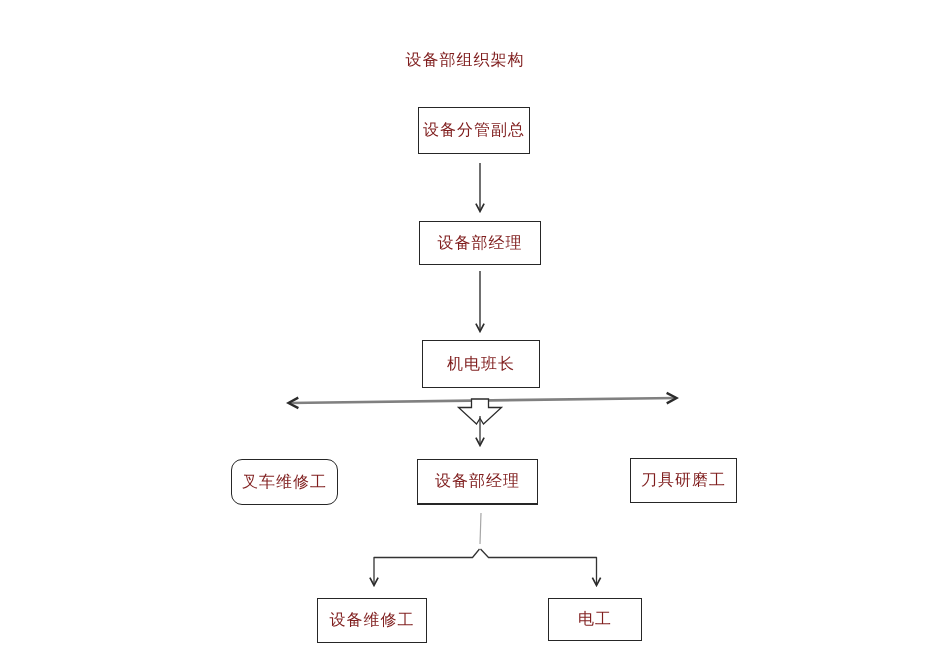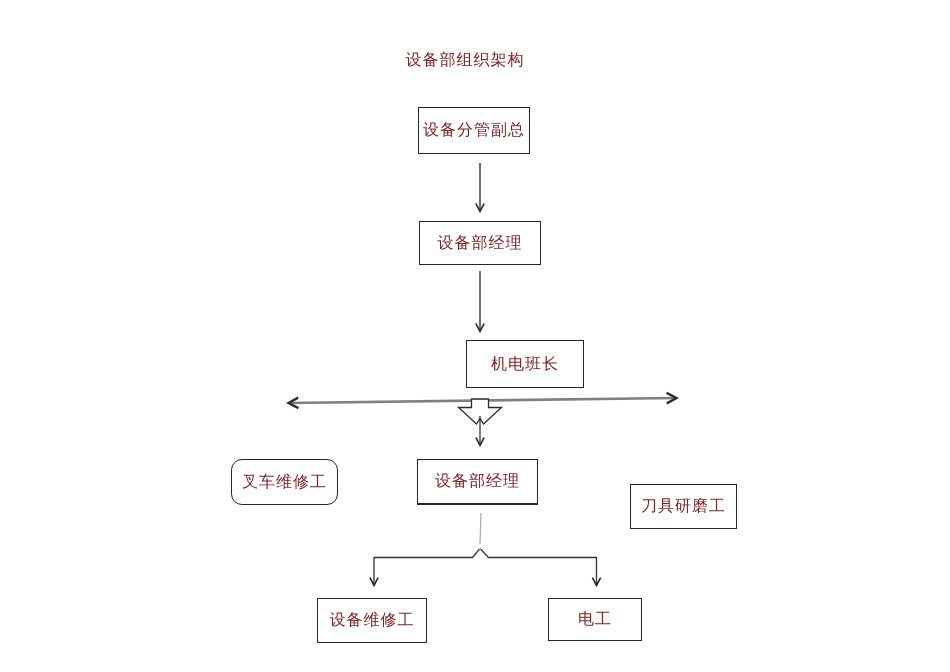--- a/index.html
+++ b/index.html
@@ -41,24 +41,24 @@
     display: flex;
     align-items: center;
     justify-content: center;
     font-size: 16px;
     letter-spacing: 1px;
     white-space: nowrap;
     z-index: 2;
   }
   .node-deputy       { left: 418px; top: 107px; width: 112px; height: 47px; border-width: 1.8px; }
   .node-manager      { left: 419px; top: 221px; width: 122px; height: 44px; }
-  .node-mech-leader  { left: 422px; top: 340px; width: 118px; height: 48px; margin-left: 44px; }
+  .node-mech-leader  { left: 422px; top: 340px; width: 118px; height: 48px; }
   .node-forklift     { left: 231px; top: 459px; width: 107px; height: 46px; border-radius: 11px; }
   .node-maint-leader { left: 417px; top: 459px; width: 121px; height: 46px; border-bottom-width: 2.4px; }
-  .node-grinder      { left: 630px; top: 484px; width: 107px; height: 45px; }
+  .node-grinder      { left: 630px; top: 458px; width: 107px; height: 45px; }
   .node-repairman    { left: 317px; top: 598px; width: 110px; height: 45px; text-align: right; }
   .node-electrician  { left: 548px; top: 598px; width: 94px;  height: 43px; }
 </style>
 </head>
 <body>
 
 <div id="stage">
 
   <svg id="connectors" viewBox="0 0 950 672" xmlns="http://www.w3.org/2000/svg">
     <defs>

